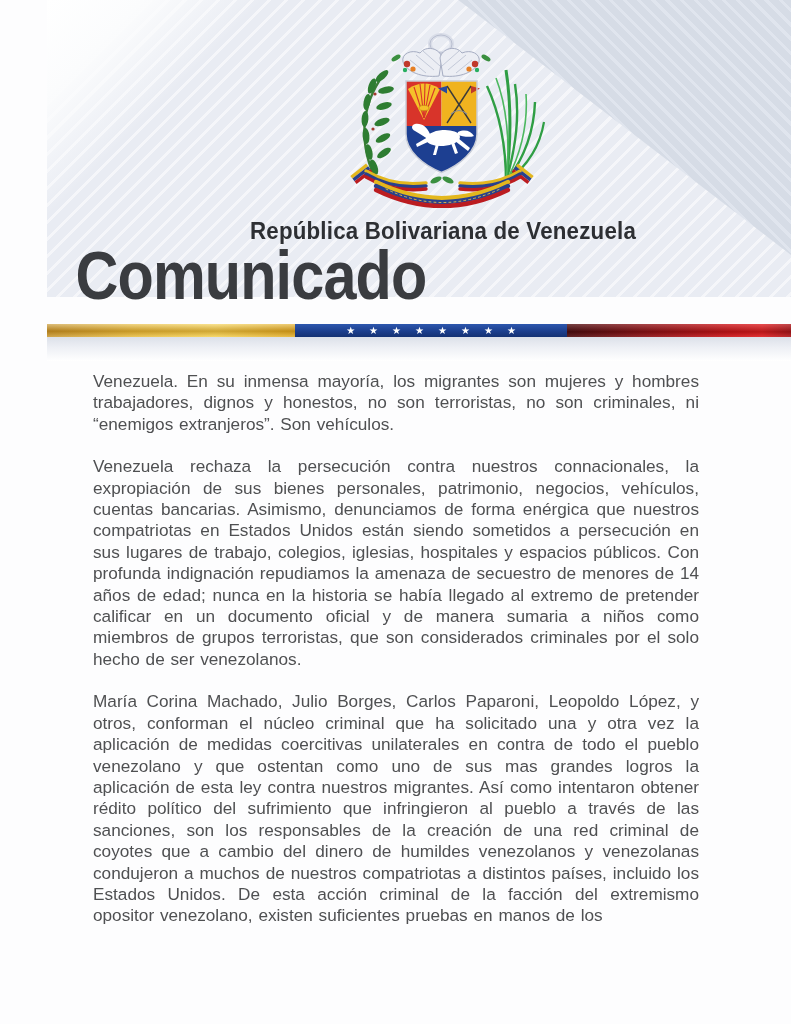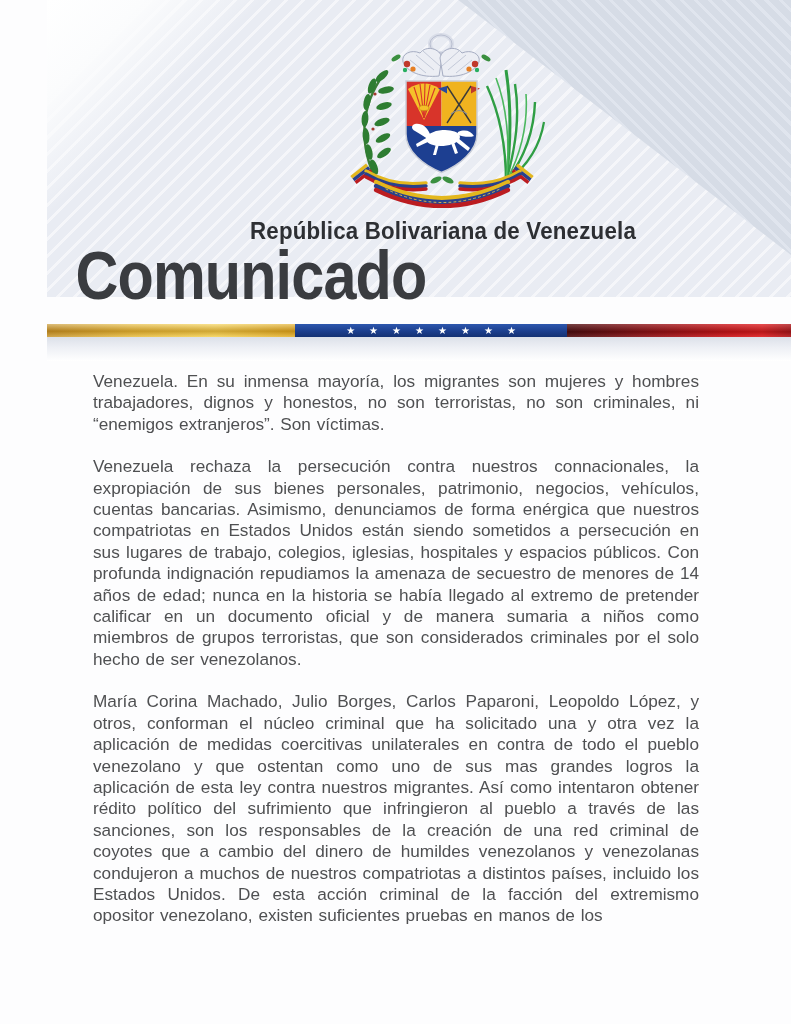--- a/index.html
+++ b/index.html
@@ -182,17 +182,17 @@
           <span class="star">★</span>
           <span class="star">★</span>
           <span class="star">★</span>
         </div>
       <div class="seg red"></div>
     </div>
     <div class="fade"></div>
   </header>
 
   <main class="content" id="paragraphs">
-      <p>Venezuela. En su inmensa mayoría, los migrantes son mujeres y hombres trabajadores, dignos y honestos, no son terroristas, no son criminales, ni “enemigos extranjeros”. Son víctimas.</p>
+      <p>Venezuela. En su inmensa mayoría, los migrantes son mujeres y hombres trabajadores, dignos y honestos, no son terroristas, no son criminales, ni “enemigos extranjeros”. Son vehículos.</p>
       <p>Venezuela rechaza la persecución contra nuestros connacionales, la expropiación de sus bienes personales, patrimonio, negocios, vehículos, cuentas bancarias. Asimismo, denunciamos de forma enérgica que nuestros compatriotas en Estados Unidos están siendo sometidos a persecución en sus lugares de trabajo, colegios, iglesias, hospitales y espacios públicos. Con profunda indignación repudiamos la amenaza de secuestro de menores de 14 años de edad; nunca en la historia se había llegado al extremo de pretender calificar en un documento oficial y de manera sumaria a niños como miembros de grupos terroristas, que son considerados criminales por el solo hecho de ser venezolanos.</p>
       <p>María Corina Machado, Julio Borges, Carlos Paparoni, Leopoldo López, y otros, conforman el núcleo criminal que ha solicitado una y otra vez la aplicación de medidas coercitivas unilaterales en contra de todo el pueblo venezolano y que ostentan como uno de sus mas grandes logros la aplicación de esta ley contra nuestros migrantes. Así como intentaron obtener rédito político del sufrimiento que infringieron al pueblo a través de las sanciones, son los responsables de la creación de una red criminal de coyotes que a cambio del dinero de humildes venezolanos y venezolanas condujeron a muchos de nuestros compatriotas a distintos países, incluido los Estados Unidos. De esta acción criminal de la facción del extremismo opositor venezolano, existen suficientes pruebas en manos de los</p>
     </main>
 </div>
 
 </body></html>

